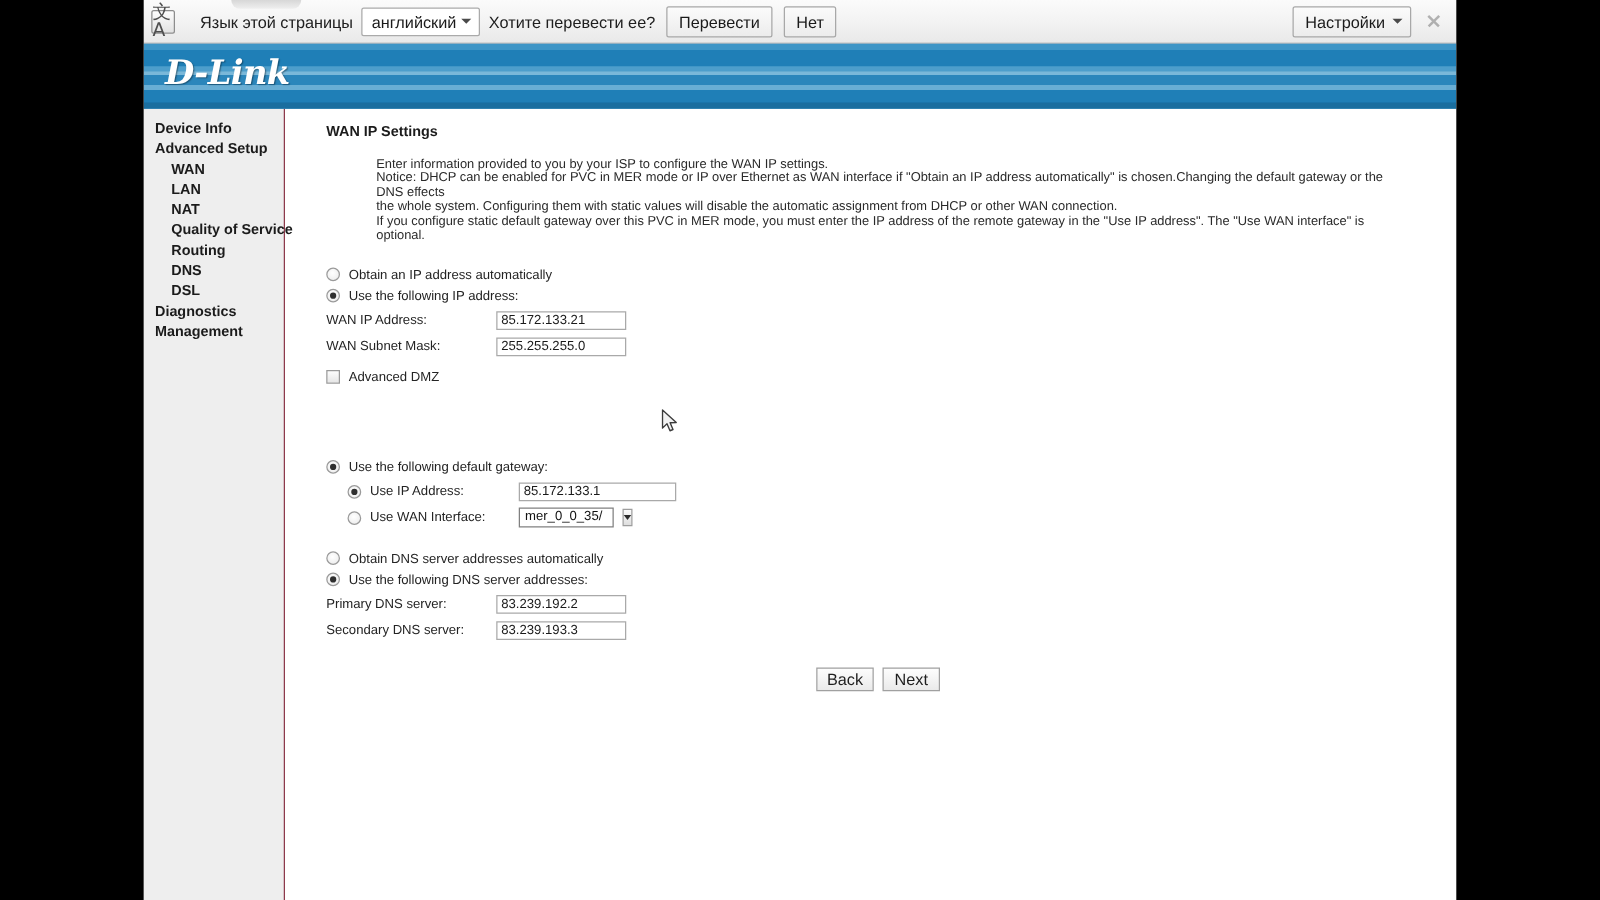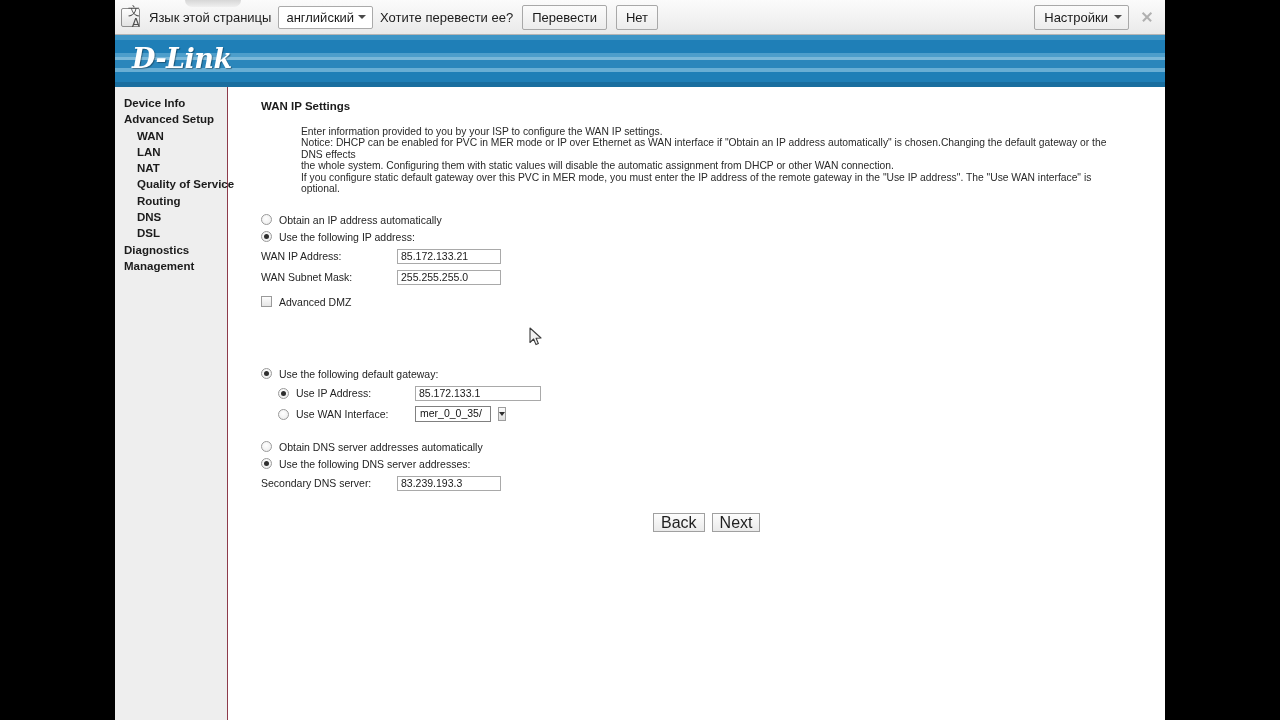--- a/index.html
+++ b/index.html
@@ -53,28 +53,27 @@
   }
   #translate-icon {
     width: 17px;
     height: 17px;
     border: 1px solid #8d8d8d;
     background: linear-gradient(to bottom, #fdfdfd, #e2e2e2);
     border-radius: 2px;
     display: flex;
     align-items: center;
     justify-content: center;
-    font-size: 12px;
+    font-size: 15px;
     color: #4e4e4e;
     line-height: 1;
-    margin-right: 9px;
+    margin-right: 20px;
     flex: 0 0 auto;
     letter-spacing: -1px;
     font-family: "DejaVu Sans", sans-serif;
-    text-align: right;
   }
   .tb-text {
     font-size: 13px;
     color: #202020;
     white-space: nowrap;
   }
   #lang-select {
     margin: 0 7px;
     height: 21px;
     padding: 0 18px 0 7px;
@@ -343,21 +342,21 @@
     margin-top: 20px;
     margin-left: 392px;
     display: flex;
     gap: 7px;
   }
   .form-btn {
     min-width: 30px;
     height: 17px;
     border: 1px solid #a0a0a0;
     background: linear-gradient(to bottom, #fdfdfd, #eaeaea);
-    font-size: 16px;
+    font-size: 13px;
     color: #1f1f1f;
     padding: 0 7px;
     display: inline-flex;
     align-items: center;
     justify-content: center;
     font-family: "Liberation Sans", sans-serif;
   }
 
   
   #cursor {
@@ -487,20 +486,24 @@
           <div class="radio-row">
             <span class="radio"></span>
             <span class="lbl">Obtain DNS server addresses automatically</span>
           </div>
           <div class="radio-row">
             <span class="radio checked"></span>
             <span class="lbl">Use the following DNS server addresses:</span>
           </div>
 
           <div class="field-row">
+            <span class="field-label lw-136">Primary DNS server:</span>
+            <span class="txtbox fw-104">83.239.192.2</span>
+          </div>
+          <div class="field-row">
             <span class="field-label lw-136">Secondary DNS server:</span>
             <span class="txtbox fw-104">83.239.193.3</span>
           </div>
         </div>
 
         <div id="btn-row">
           <span class="form-btn">Back</span>
           <span class="form-btn">Next</span>
         </div>
 

